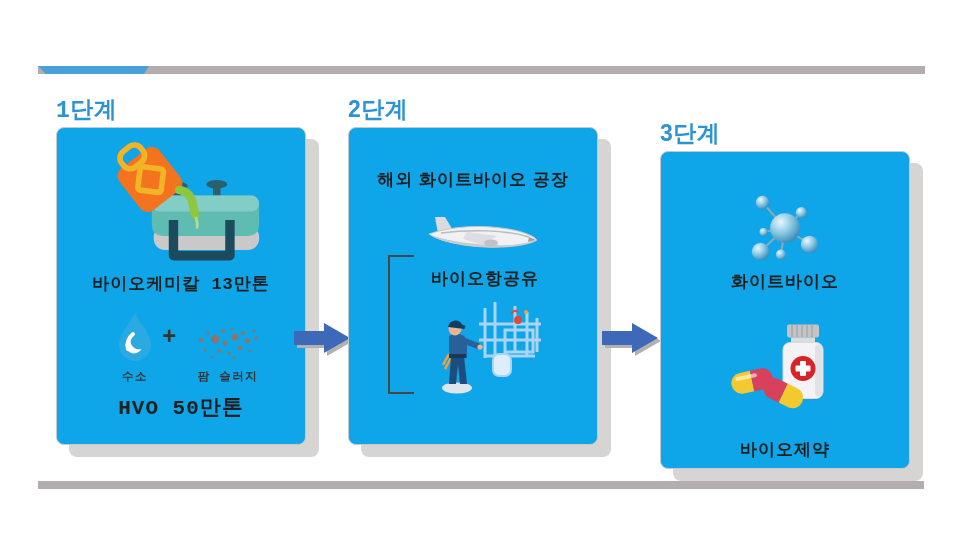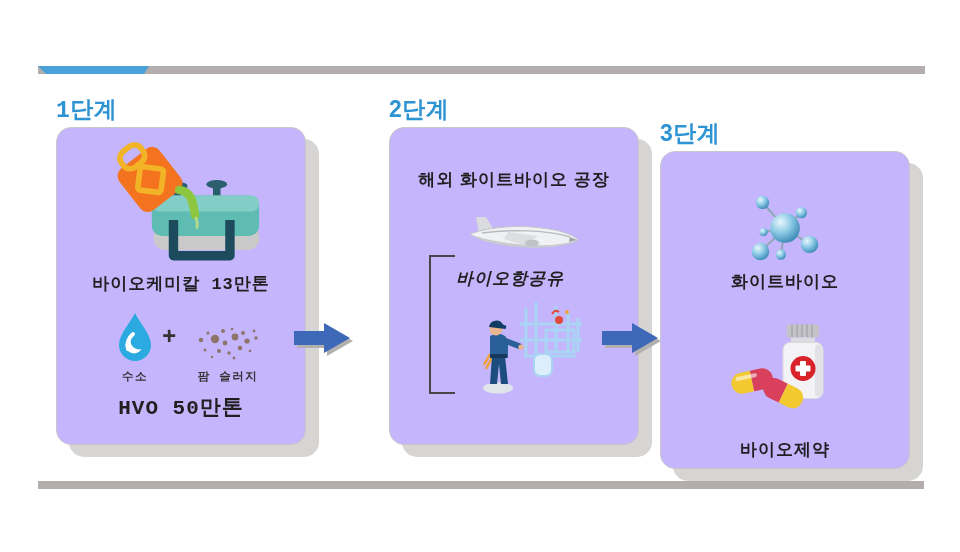--- a/index.html
+++ b/index.html
@@ -8,22 +8,22 @@
 
   
   .topbar{position:absolute;left:38px;top:66px;width:887px;height:8px;background:#b4adae;}
   .topbar-blue{position:absolute;left:0;top:0;width:111px;height:8px;background:#4aa0d8;
     clip-path:polygon(0 0,100% 0,calc(100% - 5px) 100%,8px 100%);}
   .bottombar{position:absolute;left:38px;top:481px;width:886px;height:8px;background:#b4adae;}
 
   
   .stage{position:absolute;top:94px;width:250px;}
   .stage-label{font-size:23px;font-weight:bold;color:#2e93d3;letter-spacing:.5px;}
-  .card{position:absolute;left:0;top:33px;width:248px;height:316px;background:#c4b5fd;
-    border:1.5px solid #c9c7c7;border-radius:15px;box-shadow:13px 12px 0 0 #d7d5d4;}
+  .card{position:absolute;left:0;top:33px;width:248px;height:316px;background:#0ea5e9;
+    border:1.5px solid #c9c7c7;border-radius:8px;box-shadow:13px 12px 0 0 #d7d5d4;}
 
   .abs{position:absolute;}
   .txt{position:absolute;color:#1f1f1f;font-weight:600;letter-spacing:1px;text-align:center;}
   .t17{font-size:17px;}
   .t20{font-size:20px;}
   .t21{font-size:21px;}
   .t11{font-size:11.5px;letter-spacing:1.5px;color:#333;}
   .full{left:0;width:100%;}
 
   .bracket{position:absolute;left:39px;top:127px;width:24px;height:135px;
@@ -105,37 +105,37 @@
 
       <div class="txt t21 full" style="top:265px;">HVO 50만톤</div>
     </div>
   </div>
 
   <svg class="abs" style="left:294px;top:319px;position:absolute;" width="62" height="38" viewBox="0 0 62 38">
     <polygon points="3,15 33,15 33,7 59,22 33,37 33,29 3,29" fill="#b3b0b0"></polygon>
     <polygon points="0,12 30,12 30,4 56,19 30,34 30,26 0,26" fill="#3e68b8"></polygon>
   </svg>
 
-  <div class="stage" style="left:348px;margin-left:41px;">
+  <div class="stage" style="left:348px;">
     <div class="stage-label">2단계</div>
     <div class="card">
 
       <div class="txt t17 full" style="top:40px;">해외 화이트바이오 공장</div>
 
       <svg class="abs" style="left:72px;top:84px;" width="120" height="46" viewBox="0 0 120 46">
         <path d="M14 5 L24 5 L33 20 L17 22 Z" fill="#d9dbde"></path>
         <path d="M8 22 C30 14 60 13 80 16 C98 18 112 23 116 28 C108 33 88 36 64 35 C40 34 18 29 8 22 Z" fill="#f0f1f3" stroke="#c5c7ca" stroke-width="1"></path>
         <path d="M10 23 C30 30 60 34 90 33 C100 32 110 30 115 28 C108 33 88 36 64 35 C40 34 18 29 10 23 Z" fill="#c9cbd0"></path>
         <path d="M46 20 L76 24 L62 33 L42 27 Z" fill="#dcdee1"></path>
         <ellipse cx="70" cy="31" rx="7" ry="3.5" fill="#bfc2c6"></ellipse>
         <path d="M20 21 C50 17 85 18 108 25" stroke="#b9bbbf" stroke-width="1.5" fill="none"></path>
         <path d="M108 25 l7 3 -8 2 z" fill="#9fa2a6"></path>
       </svg>
 
-      <div class="txt t17" style="left:8px;top:139px;width:224px;font-style:italic;">바이오항공유</div>
+      <div class="txt t17" style="left:24px;top:139px;width:224px;">바이오항공유</div>
 
       <div class="bracket"></div>
 
       <svg class="abs" style="left:70px;top:168px;" width="130" height="100" viewBox="0 0 130 100">
         <g stroke="#a9d4f3" stroke-width="3" fill="none">
           <path d="M66 12 V62"></path>
             <path d="M76 6 V66"></path>
             <path d="M96 10 V56"></path>
             <path d="M108 16 V60"></path>
             <path d="M118 22 V56"></path>

